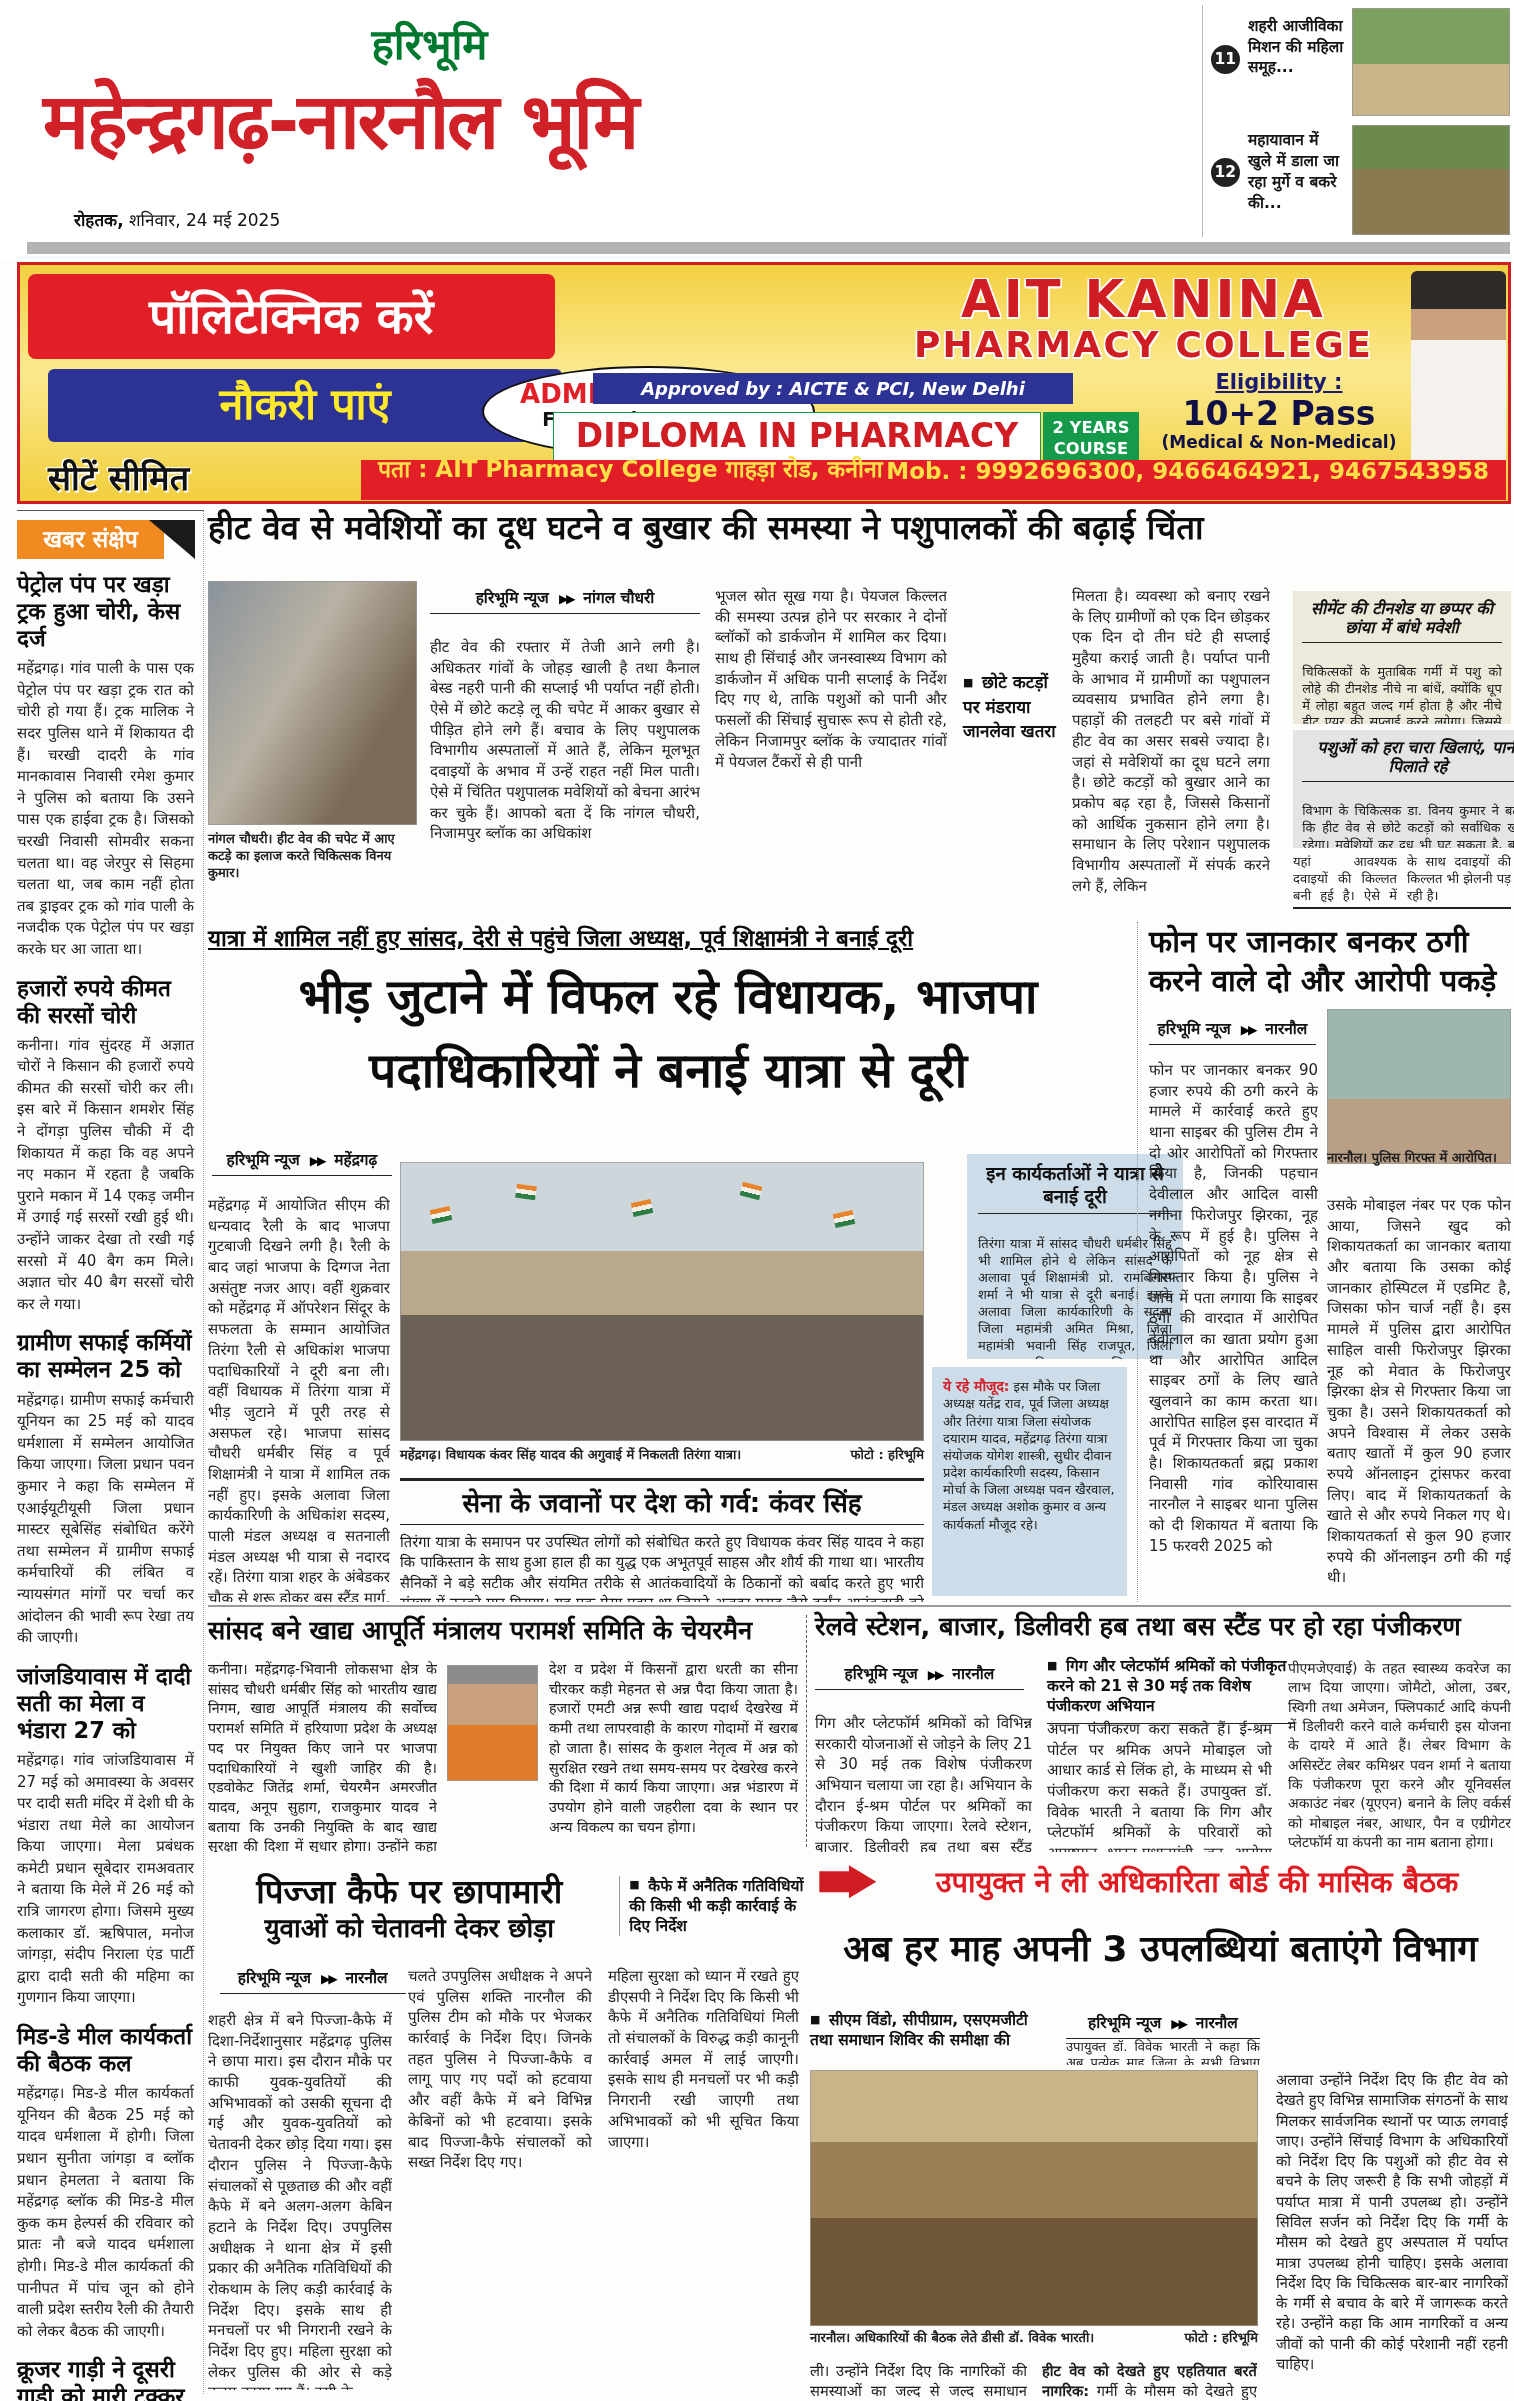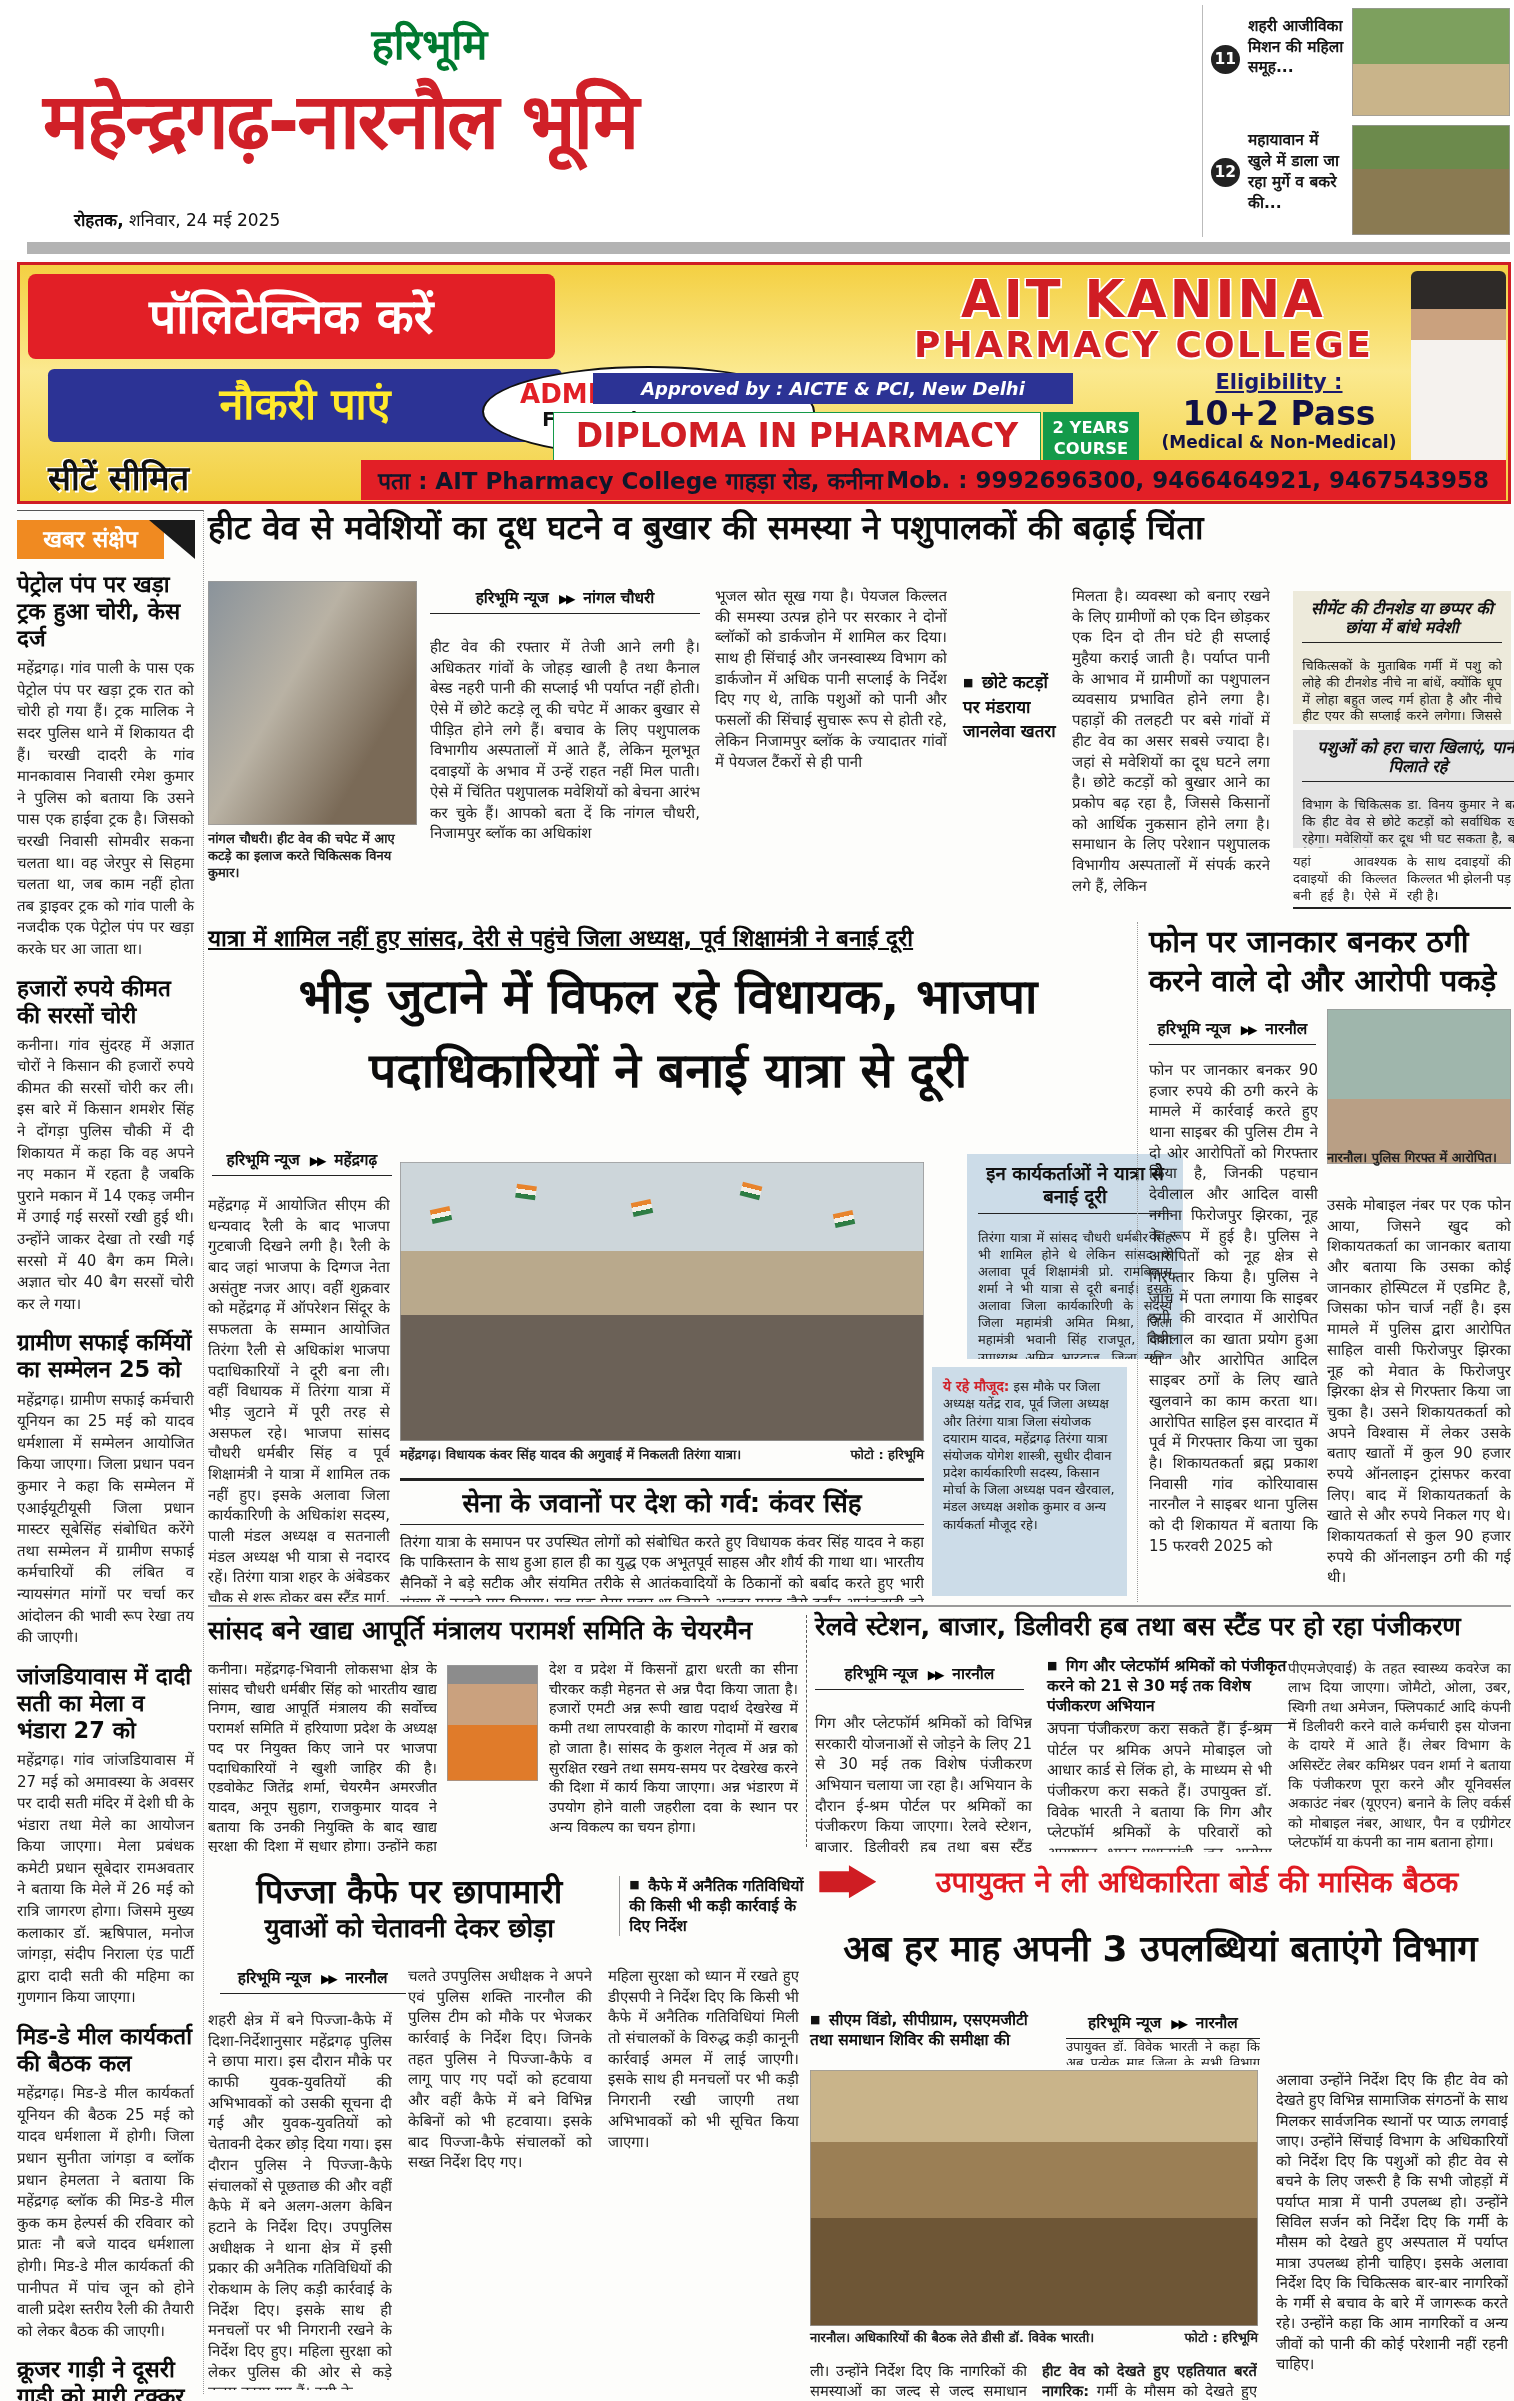--- a/index.html
+++ b/index.html
@@ -11,21 +11,21 @@
   .ctr{text-align:center}
   .body-txt{font-size:15px;line-height:1.38;color:#1c1c1c;overflow:hidden}
   .side-txt{font-size:15px;line-height:1.44;color:#1c1c1c}
   .side-hl{font-size:22.5px;line-height:1.2;font-weight:bold;color:#0c0c0c;margin:14px 0 6.2px 0}
   .hl{font-weight:bold;color:#0c0c0c;line-height:1.25}
   .byline{font-size:15.5px;font-weight:bold;text-align:center;border-bottom:1.5px solid #222;padding-bottom:4.6px}
   .byline .arr{color:#000;font-size:12.4px;letter-spacing:-2.3px;margin:0 4.6px}
   .cap{font-size:13px;font-weight:bold;line-height:1.3;color:#222}
   .ph{background:#c7c2b8;box-shadow:0 0 0 0.8px #999 inset}
   .box-t{font-size:21px;font-weight:bold;font-style:italic;text-align:center;
-         border-bottom:1.5px solid #222;padding-bottom:4.6px;margin-bottom:15px;line-height:1.2}
+         border-bottom:1.5px solid #222;padding-bottom:4.6px;margin-bottom:21px;line-height:1.2}
   .vdash{border-left:1.5px dashed #555}
   .bullet-sq{color:#111;font-size:11px;margin-right:4.6px;vertical-align:2.3px}
   .rule{background:#222}
   .flag{position:absolute;width:20px;height:14px;background:linear-gradient(180deg,#e8842c 0 33%,#f2efe8 33% 66%,#2e7d44 66% 100%);transform:rotate(-12deg);box-shadow:0 11px 0 -9.3px #555}
 </style>
 </head>
 <body>
 
 <div class="abs" style="left:0;top:0;width:1514px;height:260px;background:#fff">
   <div class="abs b" style="left:329px;top:14px;width:201px;font-size:42px;color:#00792f;text-align:center">हरिभूमि</div>
@@ -67,21 +67,21 @@
   <div class="abs" style="left:533px;top:147px;width:486px;height:48px;background:#fff;border:1.5px solid #149a4a">
     <div class="ctr b" style="font-size:33px;color:#d01d24;line-height:45px">DIPLOMA IN PHARMACY</div>
   </div>
   <div class="abs ctr b" style="left:1023px;top:147px;width:96px;height:48px;background:#149a4a;color:#fff;font-size:16.3px;line-height:1.3;padding-top:4.6px;box-sizing:border-box">2 YEARS COURSE</div>
   <div class="abs ctr" style="left:1139px;top:105px;width:240px">
     <div class="b" style="font-size:21px;color:#1a1a6e;text-decoration:underline">Eligibility :</div>
     <div class="b" style="font-size:33px;color:#101046">10+2 Pass</div>
     <div class="b" style="font-size:17px;color:#101046;line-height:1.15">(Medical &amp; Non-Medical)</div>
   </div>
   <div class="abs" style="left:1391px;top:6.2px;width:95px;height:191px;border-radius:6.2px 6.2px 0 0;background:linear-gradient(180deg,#2e2a28 0 20%,#caa17e 20% 36%,#f5f2ee 36% 100%)"></div>
-  <div class="abs" style="left:341px;top:195px;width:1145px;height:40px;background:#e21f26;color:#0f172a;display:flex;align-items:center;justify-content:space-between;padding:16px 17px;box-sizing:border-box">
+  <div class="abs" style="left:341px;top:195px;width:1145px;height:40px;background:#e21f26;color:#fde047;display:flex;align-items:flex-end;justify-content:space-between;padding:16px 17px;box-sizing:border-box">
     <span class="b" style="font-size:23px">पता : AIT Pharmacy College गाहड़ा रोड, कनीना</span>
     <span class="b" style="font-size:23px">Mob. : 9992696300, 9466464921, 9467543958</span>
   </div>
 </div>
 
 <div class="abs" style="left:17px;top:510px;width:187px;height:1884px;border-right:1.5px dotted #9a9a9a;border-top:1.5px solid #555;padding-right:7.7px;box-sizing:border-box">
   <div class="abs" style="left:0;top:9.3px;width:178px;height:39px">
     <div class="ctr b" style="background:#f08a21;color:#fff;font-size:23px;line-height:39px;width:147px">खबर संक्षेप</div>
     <div class="abs" style="left:132px;top:0;width:0;height:0;border-top:39px solid #1a1a1a;border-left:46px solid transparent"></div>
   </div>

